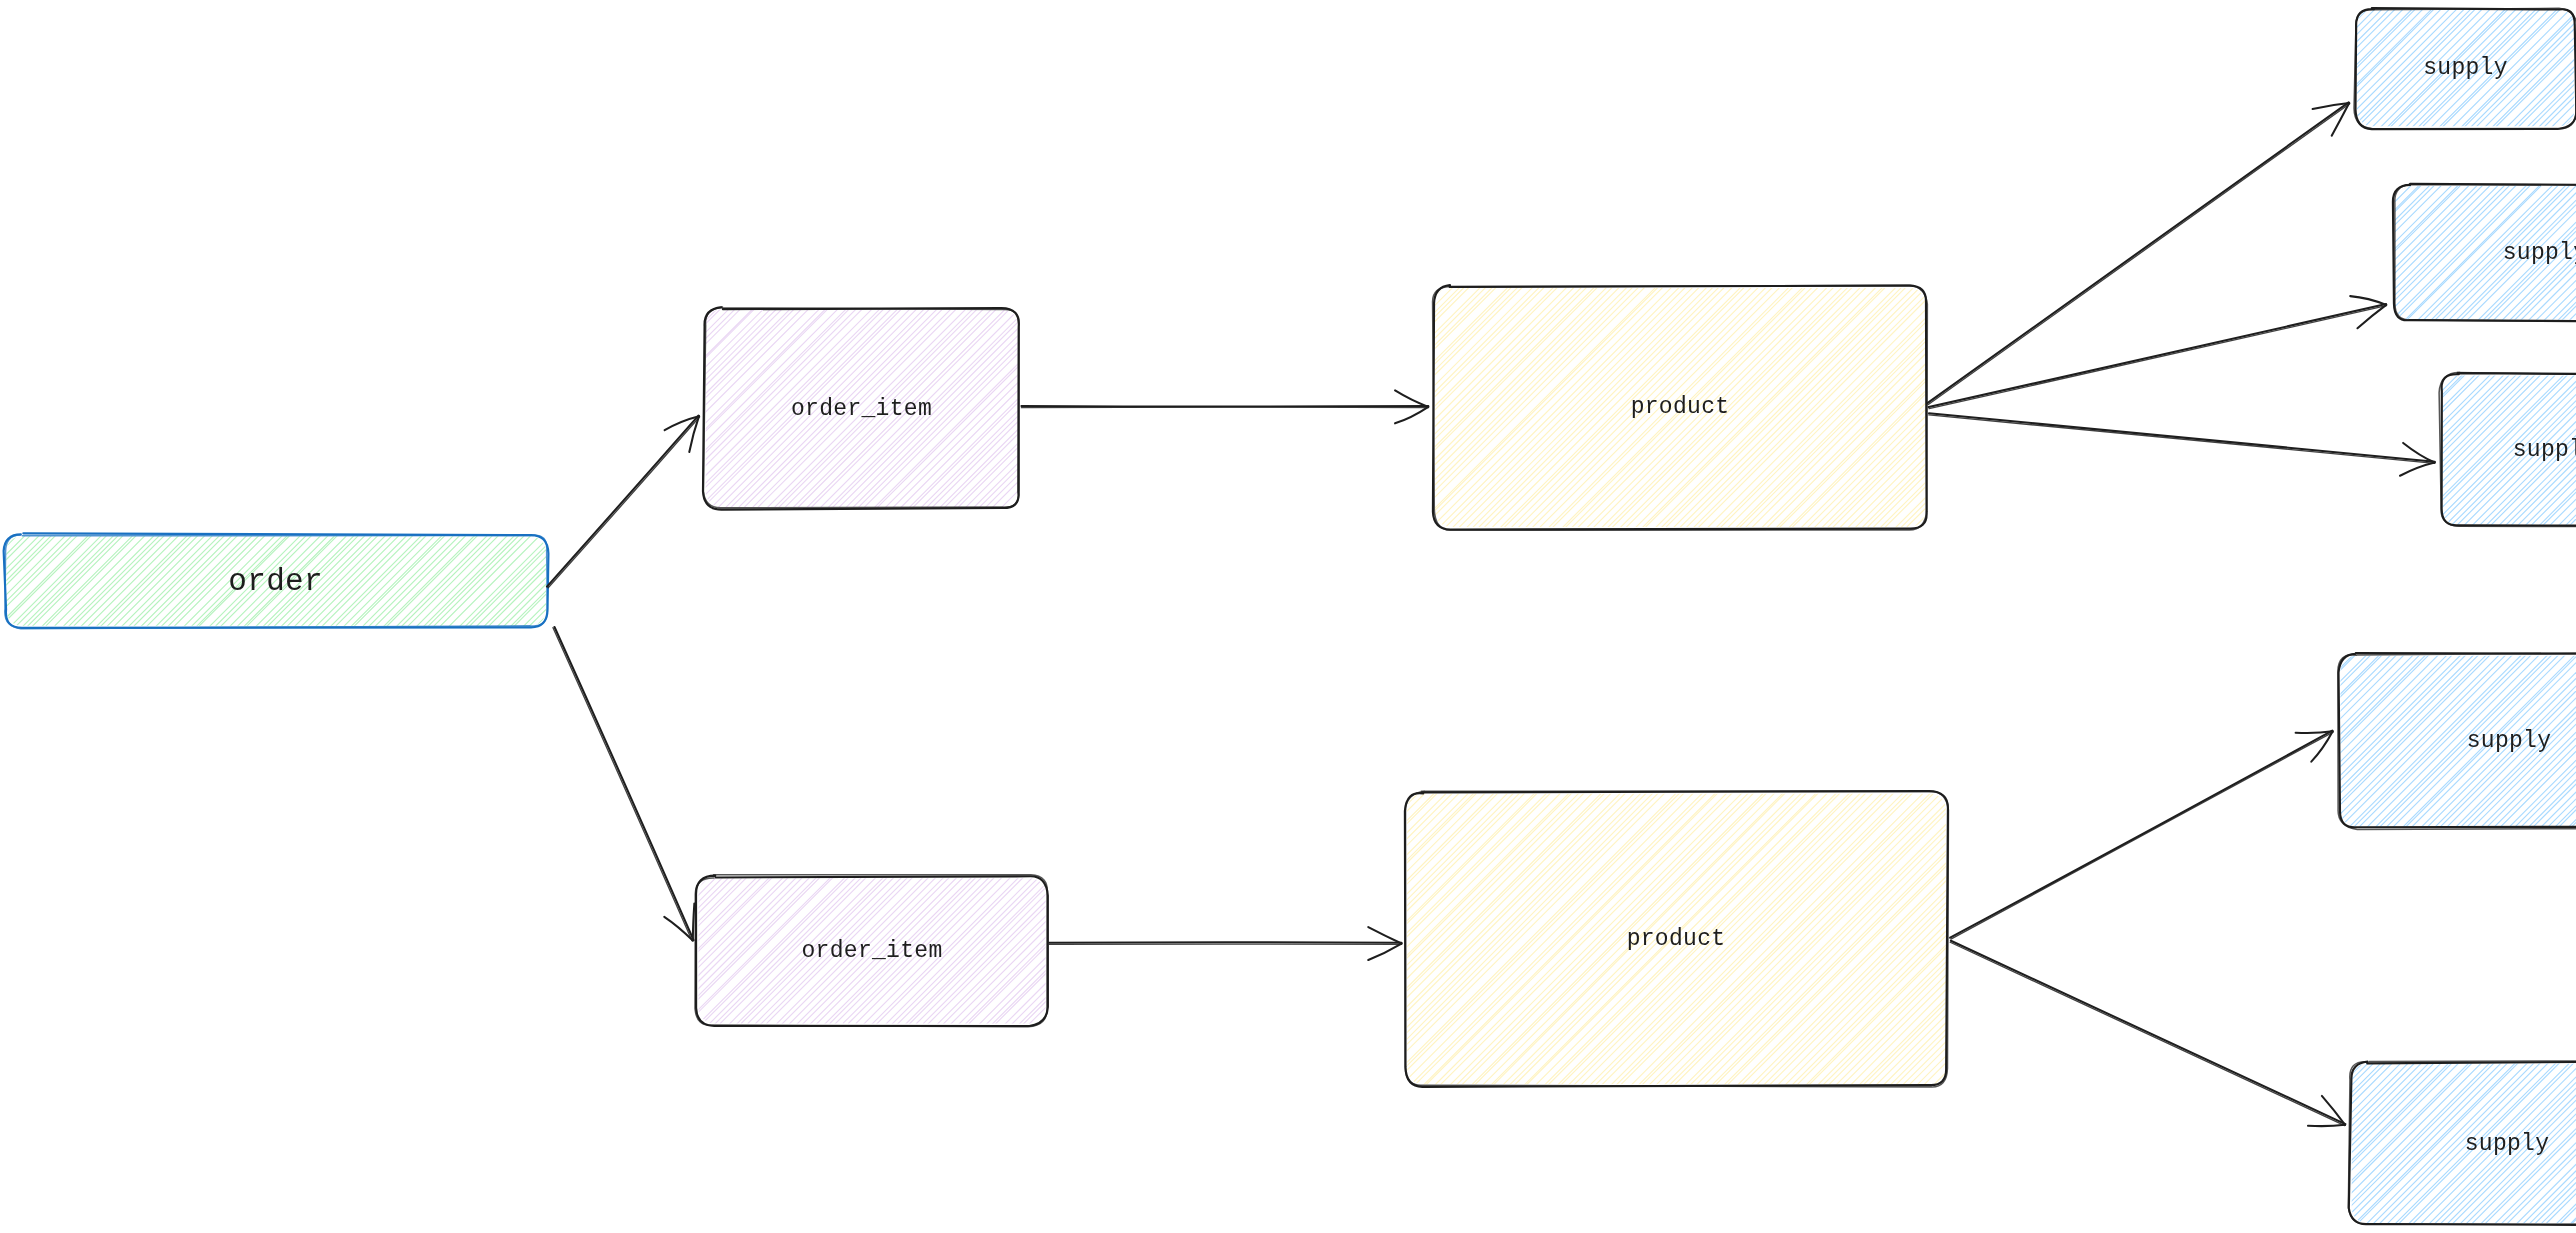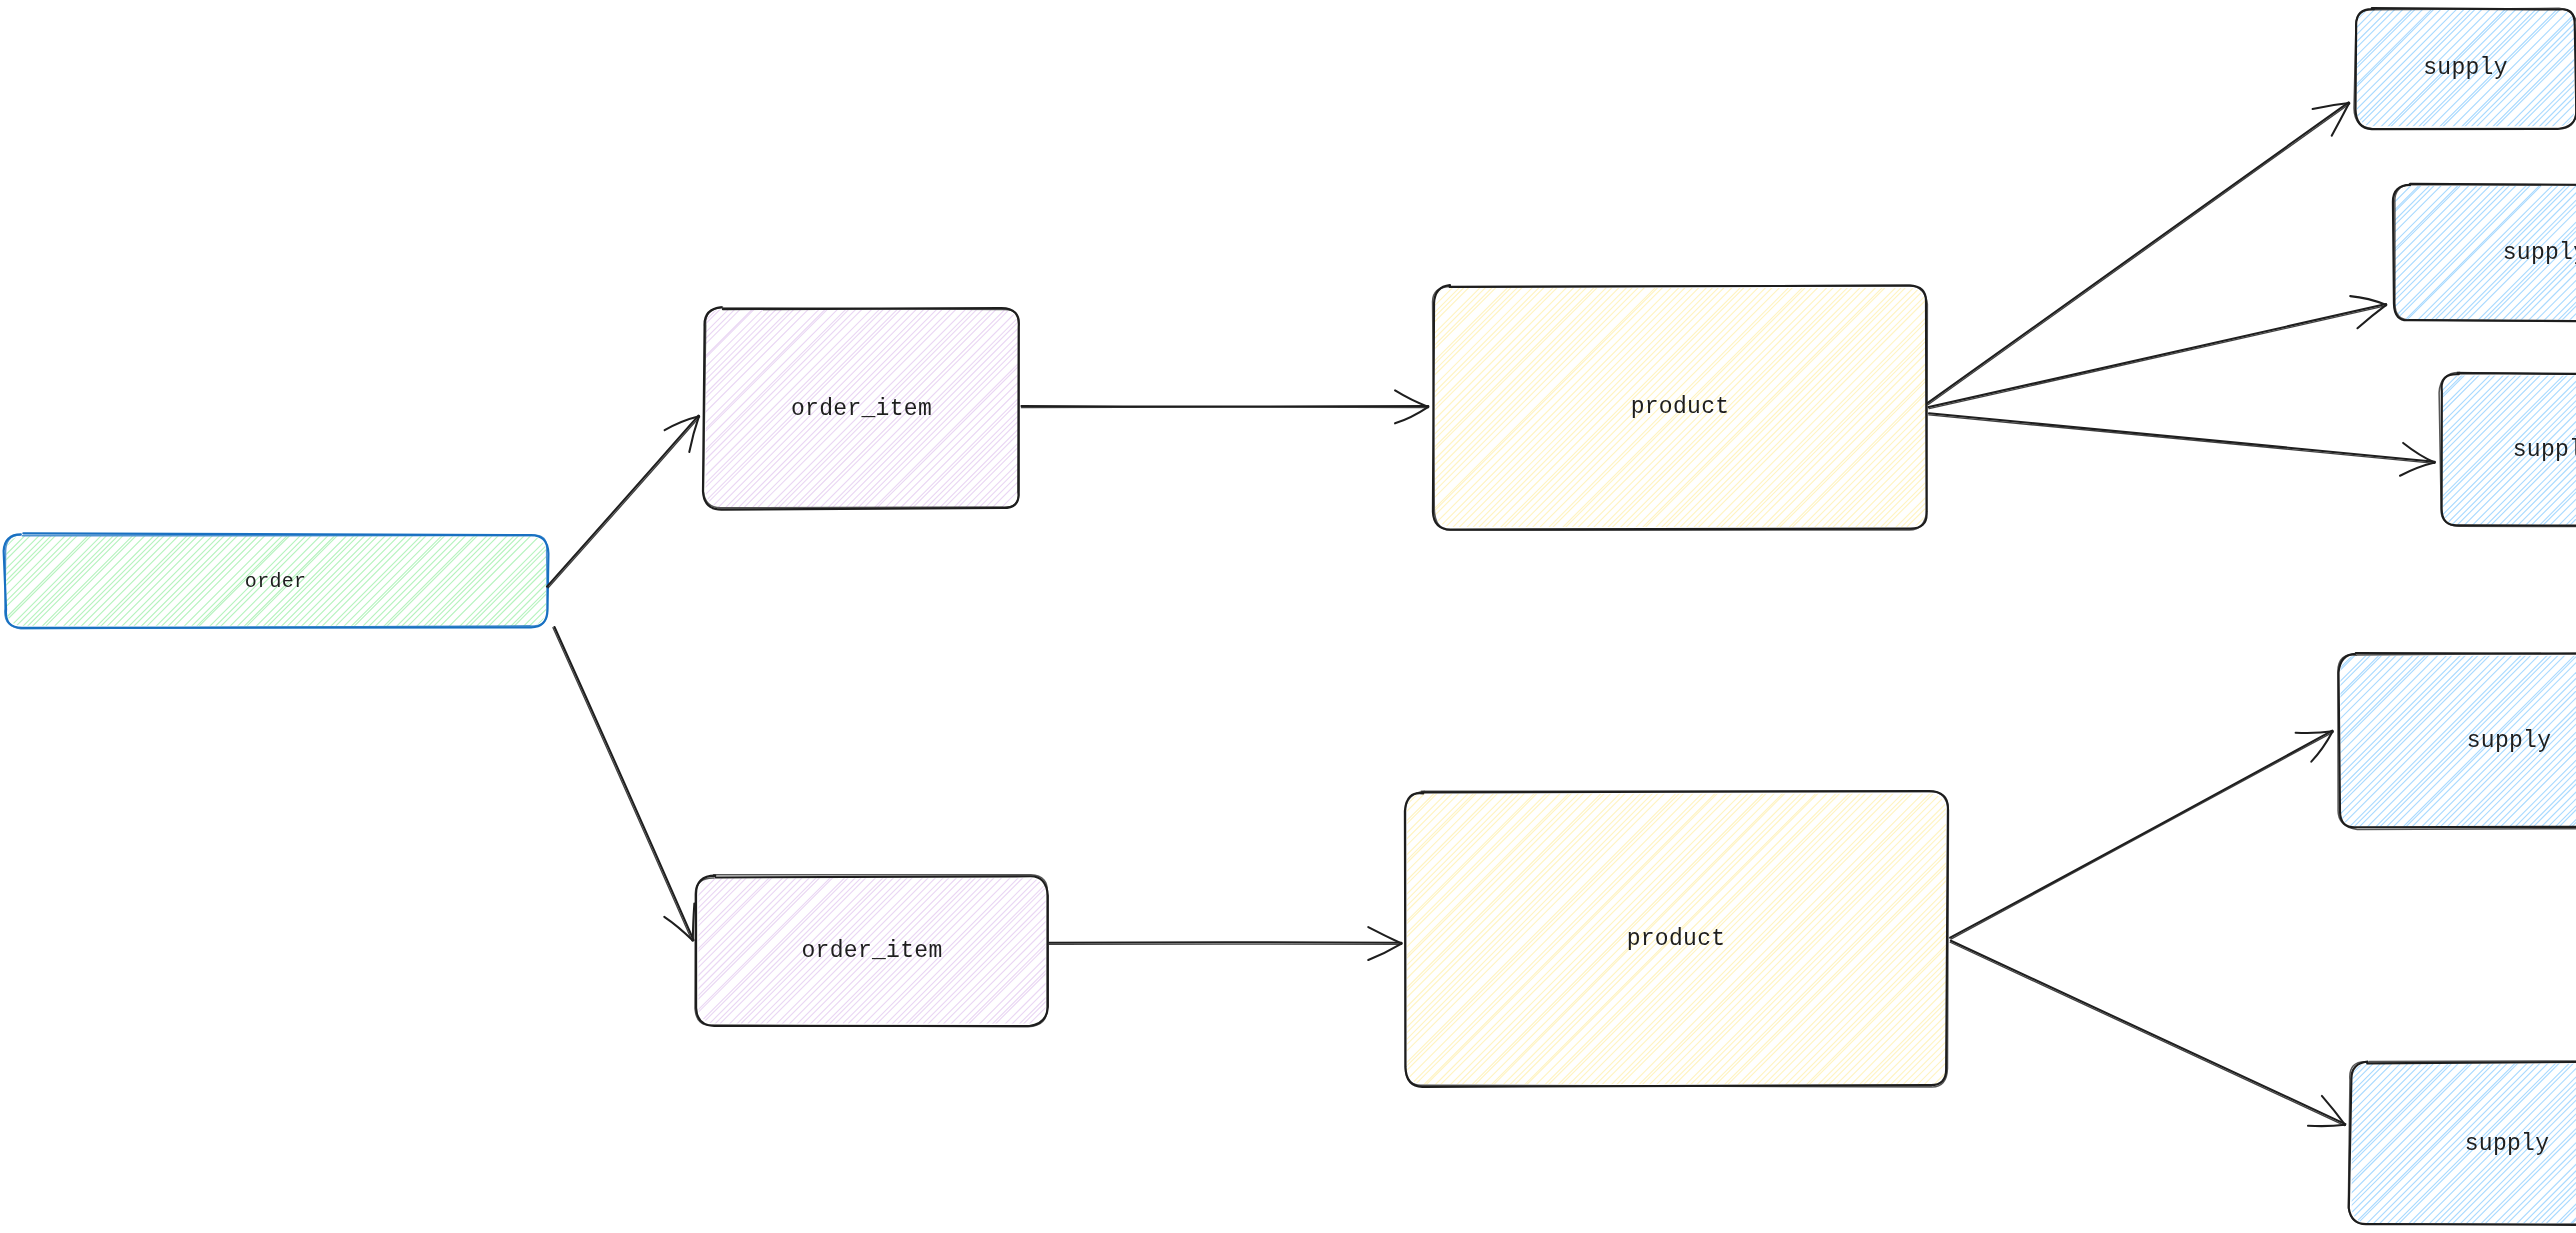--- a/index.html
+++ b/index.html
@@ -1246,21 +1246,21 @@
         <path d="M 4486.50094182303 1478.8373025420478 Q 4509.1515673342055 1455.2465824581395 4528 1420" fill="none" stroke="#1e1e1e" stroke-width="4" stroke-linecap="round"></path>
       </g>
       <g>
         <path d="M 3786.674334573318 1826.5490441484221 Q 4168.917525641386 2002.9436313804517 4552.674334573318 2182.549044148422" fill="none" stroke="#1e1e1e" stroke-width="4" stroke-linecap="round" opacity="1"></path>
         <path d="M 3785.325665426682 1829.4509558515779 Q 4167.522305307146 2006.6168830681722 4551.325665426682 2185.450955851578" fill="none" stroke="#1e1e1e" stroke-width="2.6" stroke-linecap="round" opacity="0.85"></path>
         <path d="M 4506.965662420619 2127.8225273015387 Q 4531.8396892873025 2156.406822669806 4552 2184" fill="none" stroke="#1e1e1e" stroke-width="4" stroke-linecap="round"></path>
         <path d="M 4480.02240226488 2185.795946625404 Q 4518.438593751171 2187.9016175914408 4552 2184" fill="none" stroke="#1e1e1e" stroke-width="4" stroke-linecap="round"></path>
       </g>
     </svg>
   <div id="labels">
-      <div class="node-label" style="left: 4.1px; top: 535px; width: 543px; height: 93px; font-size: 20px;">order</div>
+      <div class="node-label" style="left: 4.1px; top: 535px; width: 543px; height: 93px; font-size: 31px;">order</div>
       <div class="node-label" style="left: 704px; top: 308px; width: 315px; height: 201px; font-size: 23px;">order_item</div>
       <div class="node-label" style="left: 697px; top: 877px; width: 350px; height: 148px; font-size: 23px;">order_item</div>
       <div class="node-label" style="left: 1433px; top: 286px; width: 494px; height: 242px; font-size: 23px;">product</div>
       <div class="node-label" style="left: 1405px; top: 792px; width: 542px; height: 294px; font-size: 23px;">product</div>
       <div class="node-label" style="left: 2355px; top: 8.2px; width: 221px; height: 120px; font-size: 23px;">supply</div>
       <div class="node-label" style="left: 2394px; top: 184px; width: 302px; height: 137px; font-size: 23px;">supply</div>
       <div class="node-label" style="left: 2441px; top: 374px; width: 228px; height: 152px; font-size: 23px;">supply</div>
       <div class="node-label" style="left: 2339px; top: 654px; width: 340px; height: 174px; font-size: 23px;">supply</div>
       <div class="node-label" style="left: 2350px; top: 1062px; width: 314px; height: 163px; font-size: 23px;">supply</div>
     </div>

